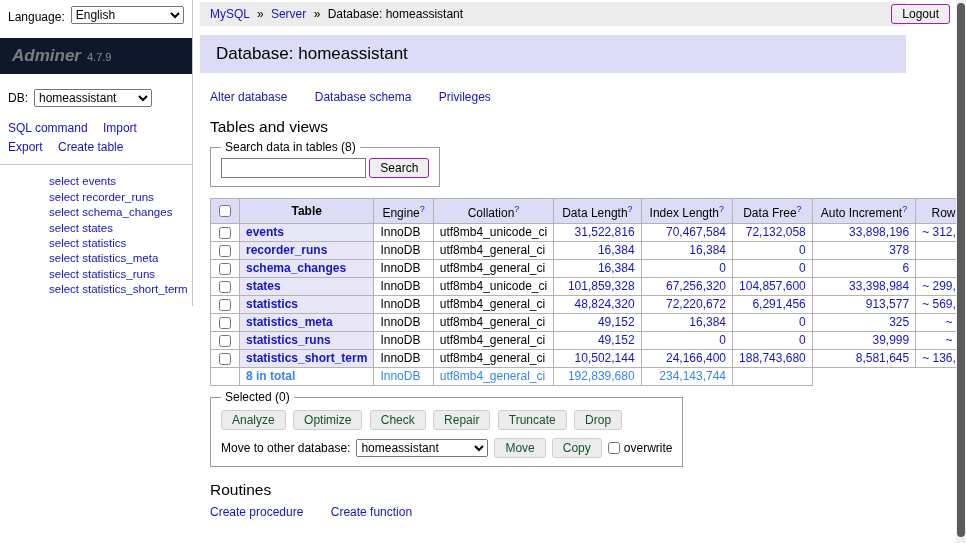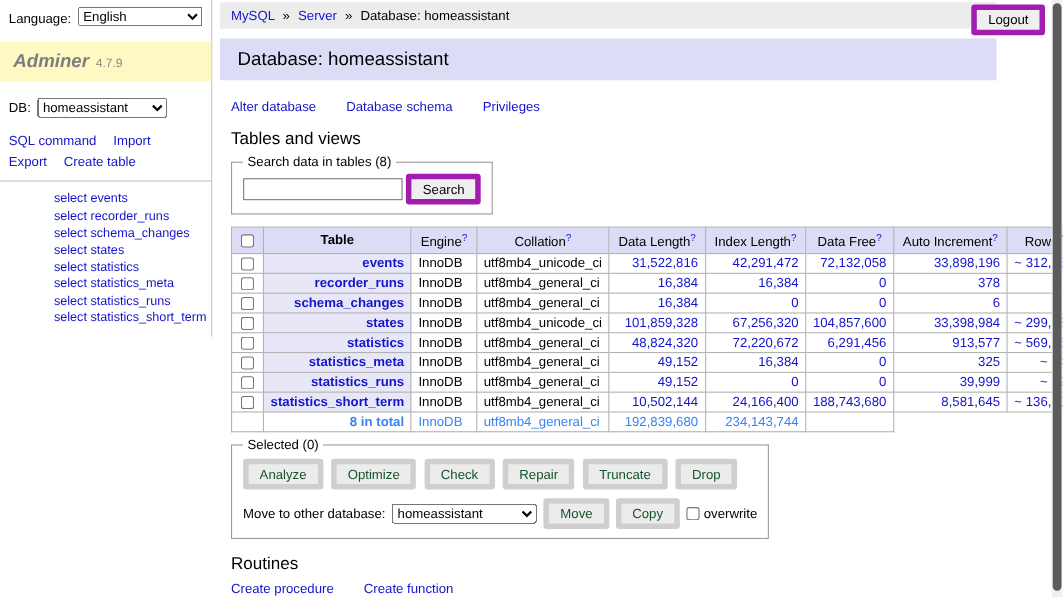--- a/index.html
+++ b/index.html
@@ -8,21 +8,21 @@
     width:966px; height:543px; overflow:hidden; position:relative;
     background:#fff; color:#000;
     font-family:"Liberation Sans", sans-serif; font-size:12px;
   }
   a { color:#1414cc; text-decoration:none; cursor:pointer; }
 
   
   .sidebar { position:absolute; top:0; left:0; width:193px; border-right:1px solid #c6c6c6; background:#fff; padding-bottom:8px; }
   .lang-row { padding:6px 8px; display:flex; align-items:flex-end; gap:6px; }
   .lang-row select { width:115px; font-size:12px; }
-  h1.logo { background:#fef9c3; margin:8px 0 0; padding:8px 12px; font-size:17px; color:#7d7d7d; font-style:italic; font-weight:bold; }
+  h1.logo { background:#0f172a; margin:8px 0 0; padding:8px 12px; font-size:17px; color:#7d7d7d; font-style:italic; font-weight:bold; }
   .logo .version { font-size:11px; font-weight:normal; font-style:normal; margin-left:6px; color:#8a8a8a; }
   .db-row { margin:15px 8px 0; display:flex; align-items:center; gap:6px; }
   .db-row select { width:118px; font-size:12px; }
   .actions { margin:12px 8px 0; width:152px; line-height:1.6; }
   .actions a { margin-right:12px; white-space:nowrap; }
   .side-sep { border:none; border-top:1px solid #c6c6c6; margin:7px 0 0; }
   .table-links { display:block; padding:9px 8px 0;margin-left:41px; }
   .table-links a { display:block; font-size:11.5px; line-height:1.34; white-space:nowrap; }
 
   
@@ -32,28 +32,28 @@
   .logout-btn { position:absolute; top:4px; right:16px; }
   h2.page-title { background:#dcdcf6; margin:9px 0 0; padding:9px 16px; font-size:17px; font-weight:normal; }
   .toplinks { margin:17px 10px 0; }
   .toplinks a { margin-right:24px; }
   h3.section { font-size:15.5px; font-weight:normal; margin:14px 10px 0; }
 
   fieldset { border:1px solid #9a9a9a; padding:4px 10px 8px; margin:4px 0 0 10px; display:inline-block; vertical-align:top; }
   legend { padding:0 4px; font-size:12px; }
   .search-input { width:145px; height:20px; border:1px solid #7b7b7b; font-size:12px; padding:1px 4px; }
 
-  button { font-family:inherit; font-size:12px; background:#efefef; border:5px solid #a21caf; border-radius:3px; padding:2px 10px; color:#000; cursor:pointer; }
+  button { font-family:inherit; font-size:12px; background:#efefef; border:1px solid #a21caf; border-radius:3px; padding:2px 10px; color:#000; cursor:pointer; }
   button:disabled { color:#14532d; border-color:#cfcfcf; background:#ececec; }
 
   table.data { border-collapse:collapse; margin:11px 0 0 10px; }
   .data th, .data td { border:1px solid #b3b3b3; padding:1px 6px; font-size:12px; line-height:15px; white-space:nowrap; }
   .data thead th { background:#dcdcf6; font-weight:normal; text-align:center; padding:2px 8px; }
   .data thead th.col-table { font-weight:bold; }
-  .data tbody th { background:#e7e7f7; text-align:right; }
+  .data tbody th { background:#e7e7f7; text-align:left; }
   .data tbody th a { font-weight:bold; }
   .data .check { width:20px; text-align:center; }
   .data td.num { text-align:right; }
   .data tr.total th { background:#fff; }
   .data tr.total td, .data tr.total th { color:#3b82f6; }
   .data td.noborder { border:none; background:transparent; }
   sup a { font-size:9px; }
   input[type="checkbox"] { width:12px; height:12px; margin:0; vertical-align:middle; }
 
   .btn-row { margin:2px 0 8px; }
@@ -174,21 +174,21 @@
       </tr>
     </thead>
     <tbody>
 
         <tr>
           <td class="check"><input type="checkbox" style=""></td>
           <th><a>events</a></th>
           <td>InnoDB</td>
           <td>utf8mb4_unicode_ci</td>
           <td class="num"><a>31,522,816</a></td>
-          <td class="num"><a>42,291,472</a></td>
+          <td class="num"><a>70,467,584</a></td>
           <td class="num"><a>72,132,058</a></td>
           <td class="num"><a>33,898,196</a></td>
           <td class="num"><a>~ 312,180</a></td>
 
         </tr>
 
         <tr>
           <td class="check"><input type="checkbox" style=""></td>
           <th><a>recorder_runs</a></th>
           <td>InnoDB</td>

